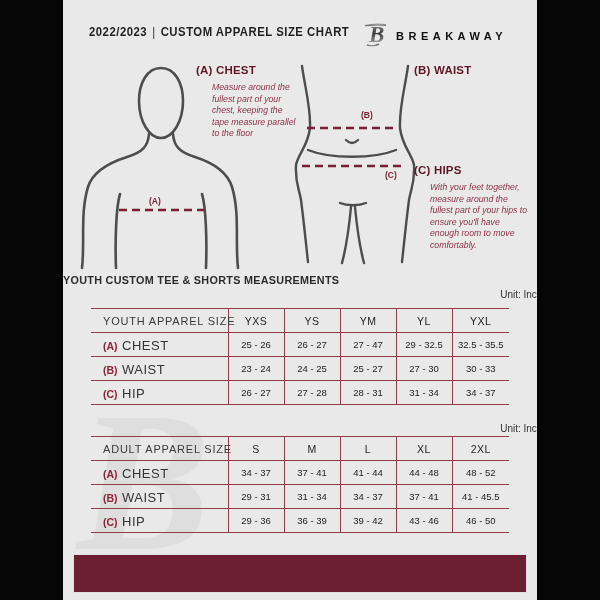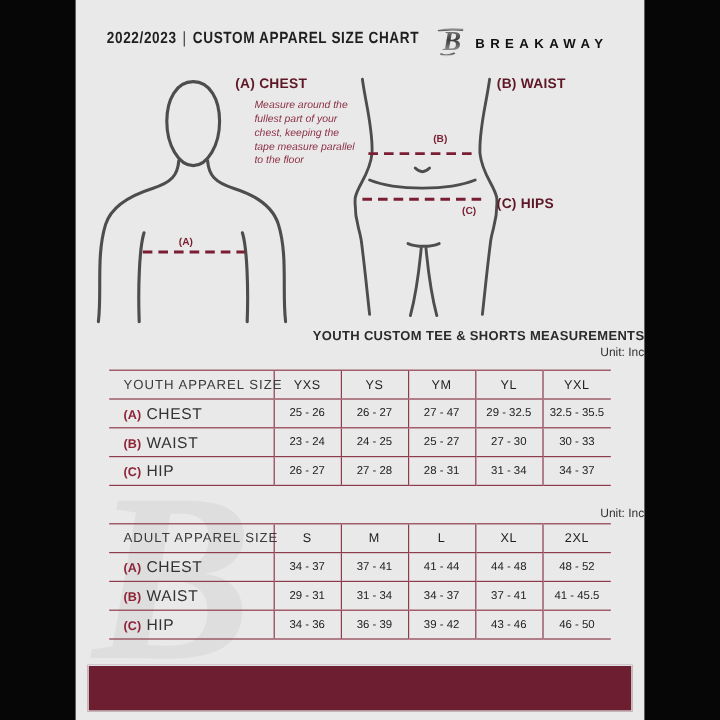--- a/index.html
+++ b/index.html
@@ -26,21 +26,21 @@
   #hips-svg { left:227px; top:58px; }
   .marker { position:absolute; z-index:2; font-size:8.5px; font-weight:bold; color:#7a1f33; }
   .inst { position:absolute; z-index:2; }
   .inst h3 { font-size:11.5px; font-weight:bold; color:#5d1726; letter-spacing:.2px; margin-bottom:6px; }
   .inst p { font-size:8.7px; font-style:italic; color:#8c3148; line-height:11.5px;margin-left:16px; }
   .inst-a { left:133px; top:64px; width:100px; }
   .inst-b { left:351px; top:64px; width:110px; }
   .inst-c { left:351px; top:164px; width:116px; }
 
   
-  .tbl-title { position:absolute; left:0; width:100%; text-align:right; z-index:2;
+  .tbl-title { position:absolute; left:0; width:100%; text-align:left; z-index:2;
     font-size:10.8px; font-weight:bold; color:#2b2b2b; letter-spacing:.3px; }
   .tbl-unit { position:absolute; left:16px; width:100%; text-align:right; z-index:2;
     font-size:10px; color:#333; }
   #youth-title { top:274px; }  #youth-unit { top:289px; }
   #adult-title { top:408px; }  #adult-unit { top:423px; }
 
   table { position:absolute; left:28px; width:418px; border-collapse:collapse;
     table-layout:fixed; z-index:2; background:transparent; }
   #youth-table { top:308px; } #adult-table { top:436px; }
   th, td { height:24px; border-top:1.5px solid #8e3b4b; border-bottom:1.5px solid #8e3b4b;
@@ -116,20 +116,21 @@
 
   <div class="inst inst-a">
     <h3>(A) CHEST</h3>
     <p>Measure around the fullest part of your chest, keeping the tape measure parallel to the floor</p>
   </div>
   <div class="inst inst-b">
     <h3>(B) WAIST</h3>
   </div>
   <div class="inst inst-c">
     <h3>(C) HIPS</h3>
+    <p>With your feet together, measure around the fullest part of your hips to ensure you'll have enough room to move comfortably.</p>
   </div>
 
   <div id="youth-title" class="tbl-title">YOUTH CUSTOM TEE &amp; SHORTS MEASUREMENTS</div>
   <div id="youth-unit" class="tbl-unit">Unit: Inches</div>
   <table id="youth-table">
     <colgroup>
         <col style="width:137px">
         <col style="width:56px">
         <col style="width:56px">
         <col style="width:56px">
@@ -202,21 +203,21 @@
     <tr>
       <td class="first rowlabel"><span class="mk">(B)</span>&nbsp;<span class="lbl">WAIST</span></td>
       <td class="value vline">29 - 31</td>
       <td class="value vline">31 - 34</td>
       <td class="value vline">34 - 37</td>
       <td class="value vline">37 - 41</td>
       <td class="value vline">41 - 45.5</td>
     </tr>
     <tr>
       <td class="first rowlabel"><span class="mk">(C)</span>&nbsp;<span class="lbl">HIP</span></td>
-      <td class="value vline">34 - 36</td>
+      <td class="value vline">29 - 36</td>
       <td class="value vline">36 - 39</td>
       <td class="value vline">39 - 42</td>
       <td class="value vline">43 - 46</td>
       <td class="value vline">46 - 50</td>
     </tr>
   </tbody>
     </table>
 
   <div class="footer-bar"></div>
 </div>

